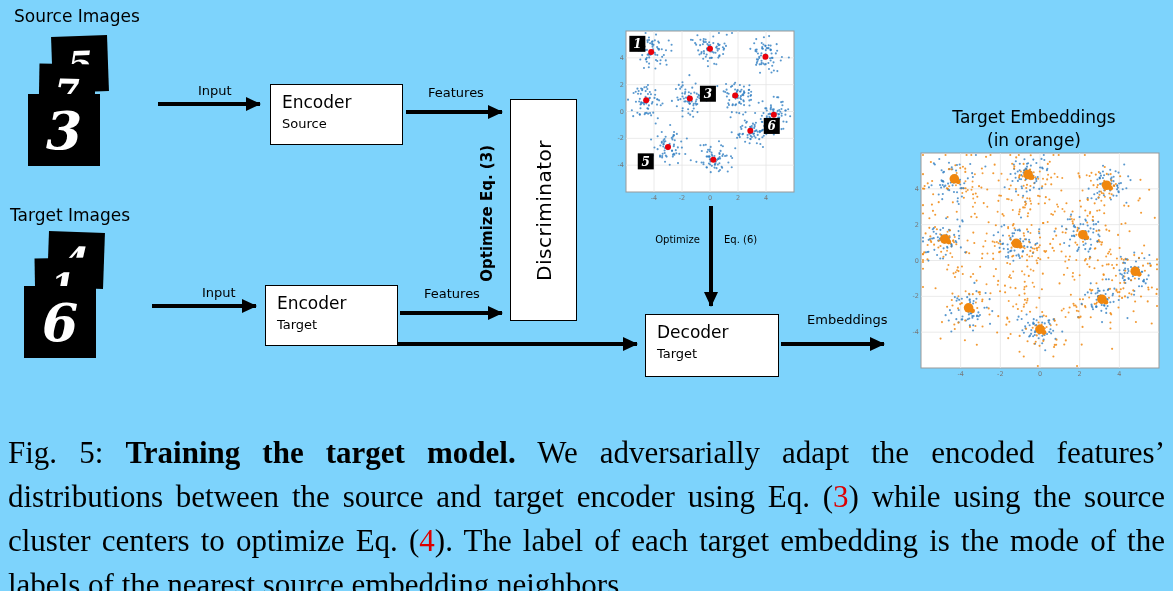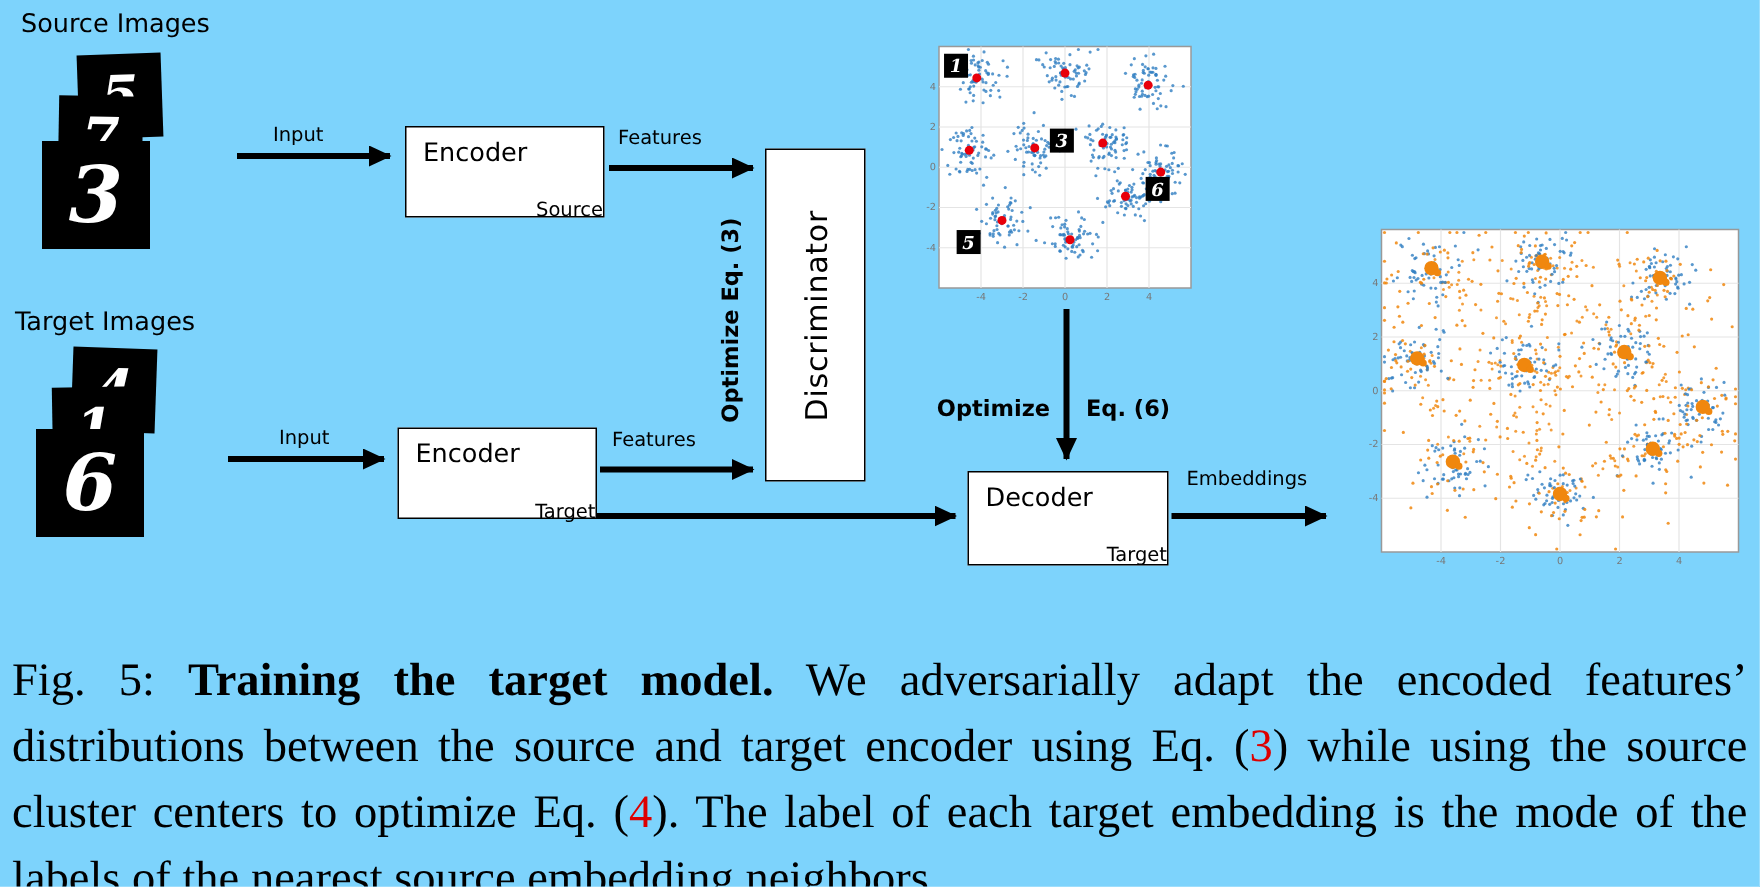--- a/index.html
+++ b/index.html
@@ -1,25 +1,25 @@
 <!DOCTYPE html>
 <html><head>
 <meta charset="utf-8">
 <style>
   *{box-sizing:border-box;margin:0;padding:0;}
   body{background:#fff;margin:0;}
   .fig-canvas{position:relative;width:1173px;height:591px;background:#7dd3fc;
     font-family:"DejaVu Sans","Liberation Sans",sans-serif;color:#000;overflow:hidden;}
   .abs{position:absolute;}
   .lbl-big{font-size:17px;}
-  .lbl-sm{font-size:13px;}
-  .lbl-bold{font-size:15px;font-weight:bold;margin-top:29px;}
+  .lbl-sm{font-size:13px;margin-left:16px;}
+  .lbl-bold{font-size:10px;font-weight:normal;}
   .node{border:1.6px solid #000;background:#fff;padding:7px 0 0 11px;}
   .node .t{font-size:17px;line-height:1.25;}
-  .node .s{font-size:13px;margin-top:20px;text-align:right;}
+  .node .s{font-size:13px;margin-top:3px;}
   .vbox{display:flex;align-items:center;justify-content:center;}
   .vtext{writing-mode:vertical-rl;transform:rotate(180deg);white-space:nowrap;}
   .disc-text{font-size:20px;letter-spacing:0.5px;}
   .opt3{font-size:15px;font-weight:bold;}
   .digit-sq{position:absolute;background:#000;color:#fff;display:flex;align-items:center;justify-content:center;
     font-family:"DejaVu Serif","Liberation Serif",serif;font-style:italic;font-weight:bold;}
   .sq-s{width:56px;height:56px;font-size:36px;}
   .sq-l{width:72px;height:72px;font-size:52px;}
   .plot-title{font-size:17px;text-align:center;line-height:1.35;}
   .arrow{stroke:#000;stroke-width:4;marker-end:url(#ah);}
@@ -790,20 +790,24 @@
       <text x="97" y="170" fill="#777" font-size="6.5" text-anchor="middle">0</text>
       <text x="125" y="170" fill="#777" font-size="6.5" text-anchor="middle">2</text>
       <text x="153" y="170" fill="#777" font-size="6.5" text-anchor="middle">4</text>
       <text x="11" y="137.16666666666669" fill="#777" font-size="6.5" text-anchor="end">-4</text>
       <text x="11" y="110.33333333333334" fill="#777" font-size="6.5" text-anchor="end">-2</text>
       <text x="11" y="83.5" fill="#777" font-size="6.5" text-anchor="end">0</text>
       <text x="11" y="56.66666666666667" fill="#777" font-size="6.5" text-anchor="end">2</text>
       <text x="11" y="29.83333333333333" fill="#777" font-size="6.5" text-anchor="end">4</text>
     </svg>
 
+  <div class="abs plot-title" style="left:900px;top:106px;width:268px">
+    <div>Target Embeddings</div>
+    <div>(in orange)</div>
+  </div>
   <svg id="target-plot" class="abs" style="left:908px;top:152px" width="252" height="226">
       <rect x="13" y="1" width="238" height="215" fill="#ffffff" stroke="#999" stroke-width="1"></rect>
       <line x1="52.666666666666664" y1="1" x2="52.666666666666664" y2="216" stroke="#e4e4e4" stroke-width="0.8"></line>
       <line x1="13" y1="36.83333333333333" x2="251" y2="36.83333333333333" stroke="#e4e4e4" stroke-width="0.8"></line>
       <line x1="92.33333333333333" y1="1" x2="92.33333333333333" y2="216" stroke="#e4e4e4" stroke-width="0.8"></line>
       <line x1="13" y1="72.66666666666666" x2="251" y2="72.66666666666666" stroke="#e4e4e4" stroke-width="0.8"></line>
       <line x1="132" y1="1" x2="132" y2="216" stroke="#e4e4e4" stroke-width="0.8"></line>
       <line x1="13" y1="108.5" x2="251" y2="108.5" stroke="#e4e4e4" stroke-width="0.8"></line>
       <line x1="171.66666666666666" y1="1" x2="171.66666666666666" y2="216" stroke="#e4e4e4" stroke-width="0.8"></line>
       <line x1="13" y1="144.33333333333331" x2="251" y2="144.33333333333331" stroke="#e4e4e4" stroke-width="0.8"></line>

